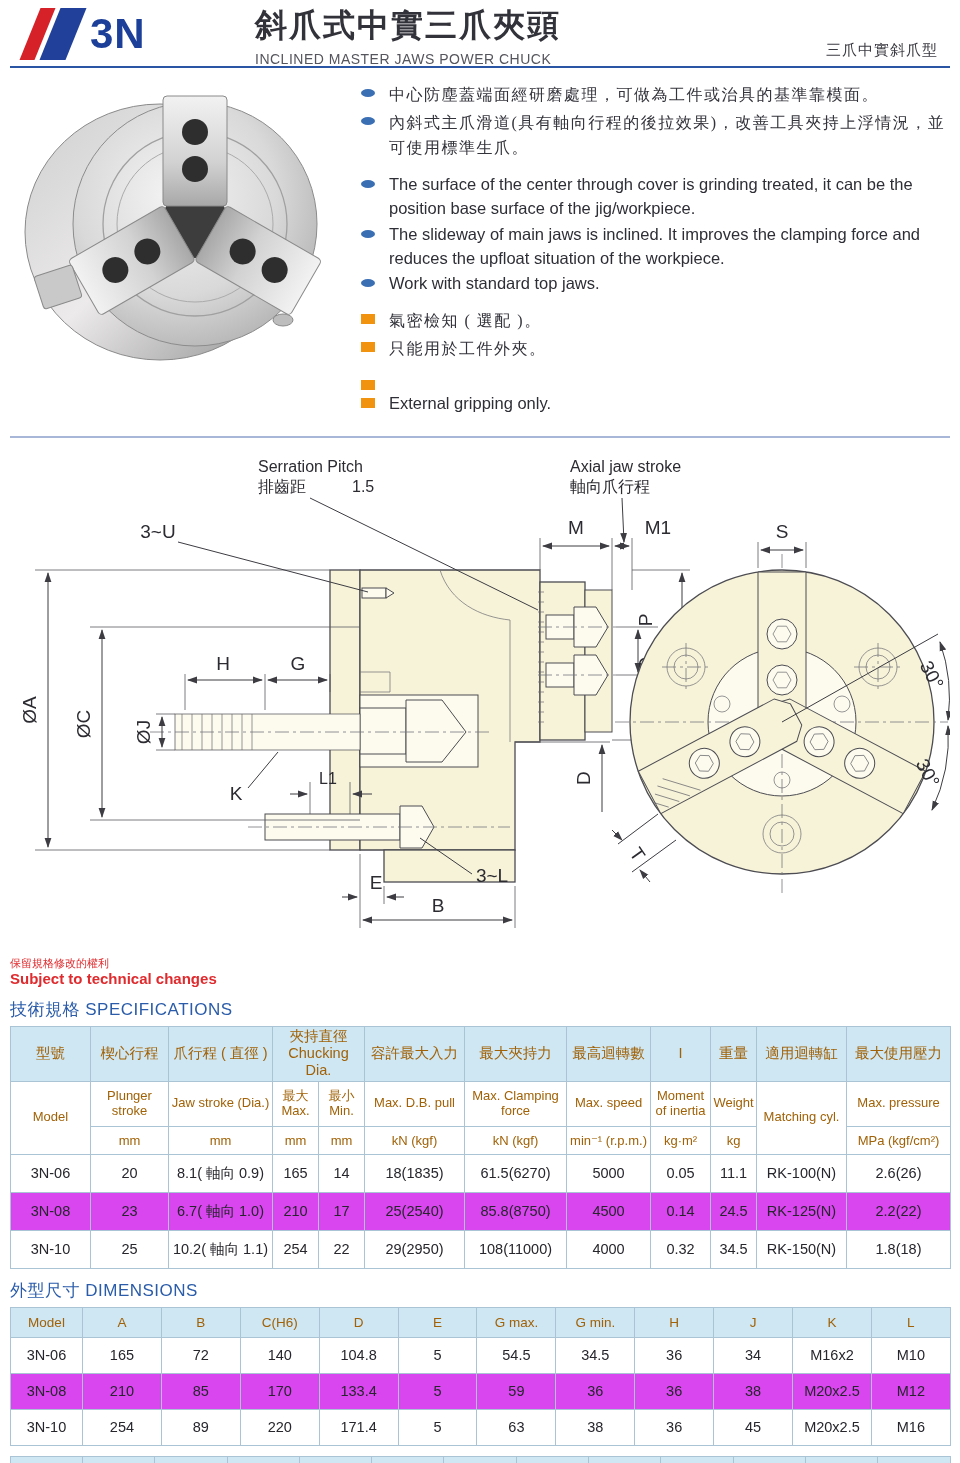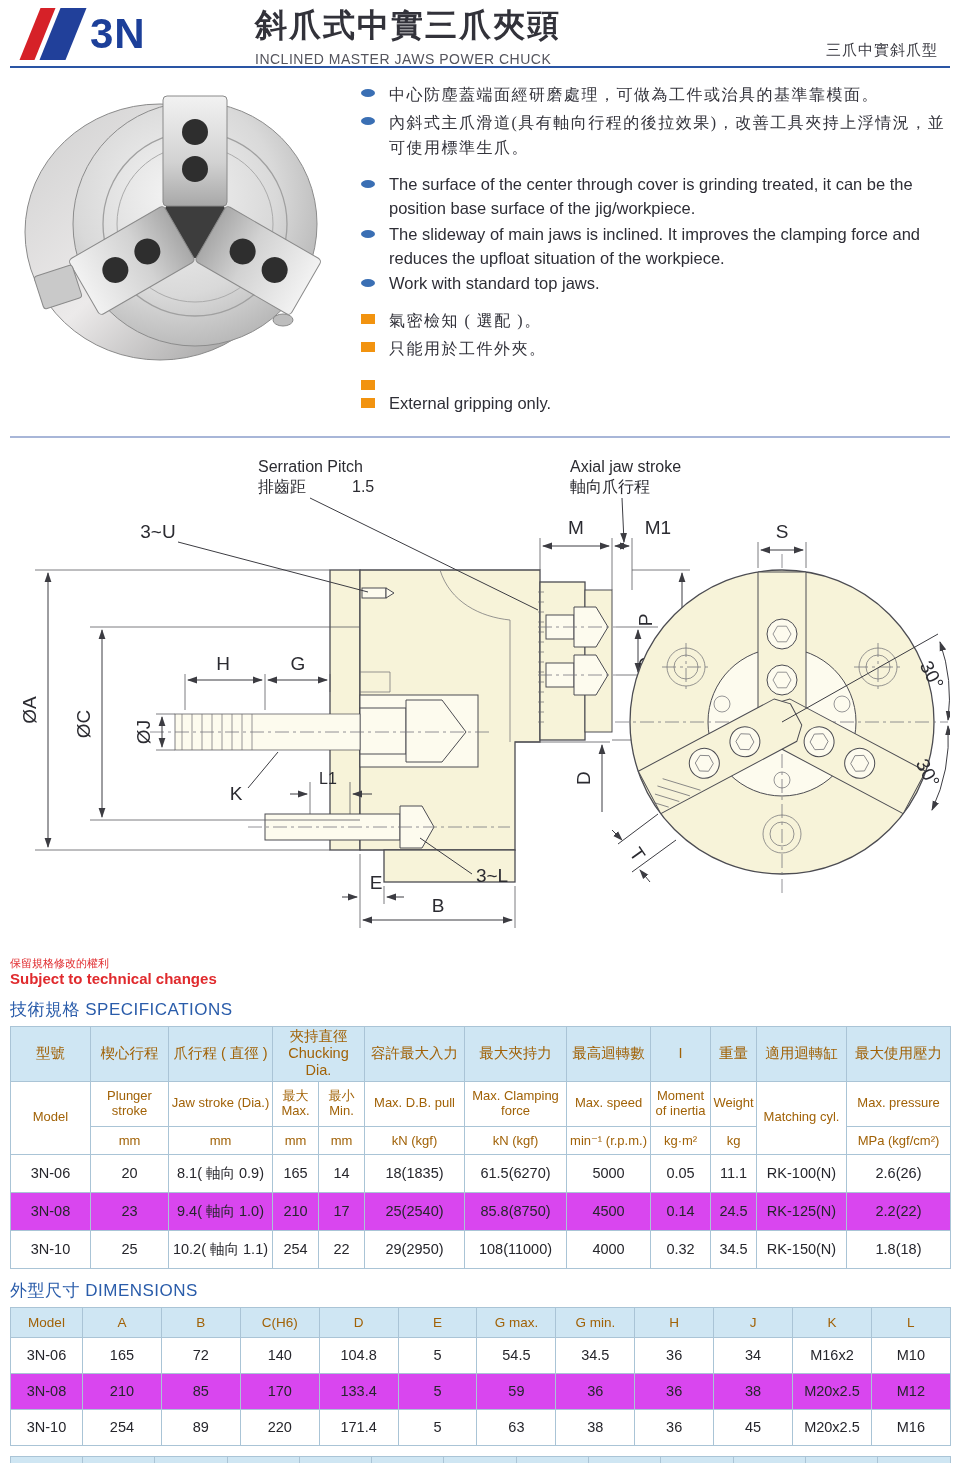--- a/index.html
+++ b/index.html
@@ -486,21 +486,21 @@
           <td>61.5(6270)</td>
           <td>5000</td>
           <td>0.05</td>
           <td>11.1</td>
           <td>RK-100(N)</td>
           <td>2.6(26)</td>
         </tr>
         <tr>
           <td>3N-08</td>
           <td>23</td>
-          <td>9.4( 軸向 1.0)</td>
+          <td>6.7( 軸向 1.0)</td>
           <td>210</td>
           <td>17</td>
           <td>25(2540)</td>
           <td>85.8(8750)</td>
           <td>4500</td>
           <td>0.14</td>
           <td>24.5</td>
           <td>RK-125(N)</td>
           <td>2.2(22)</td>
         </tr>

